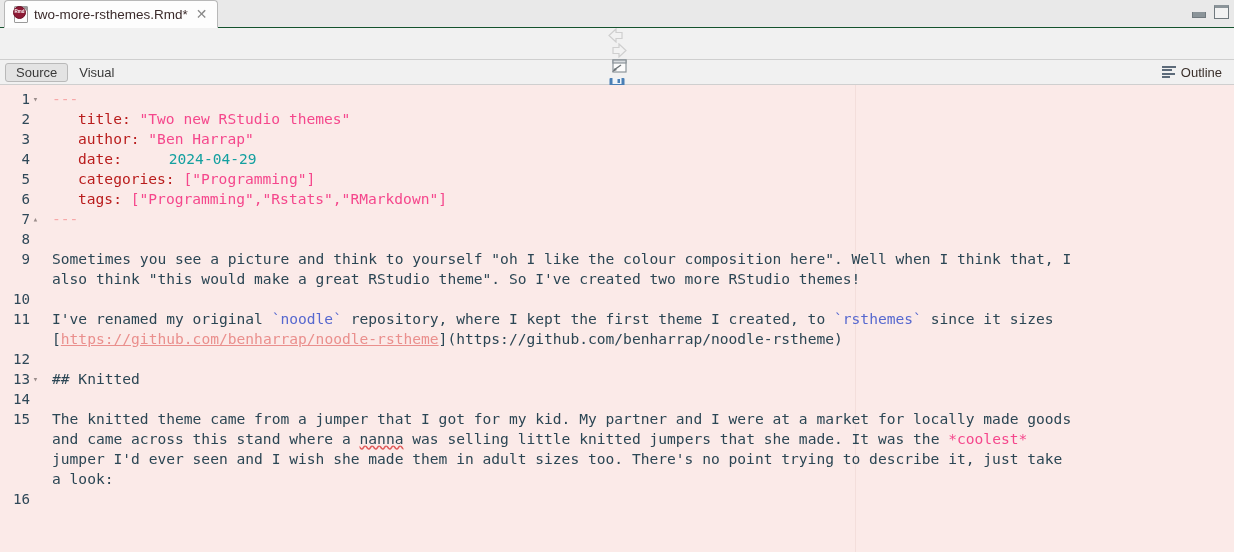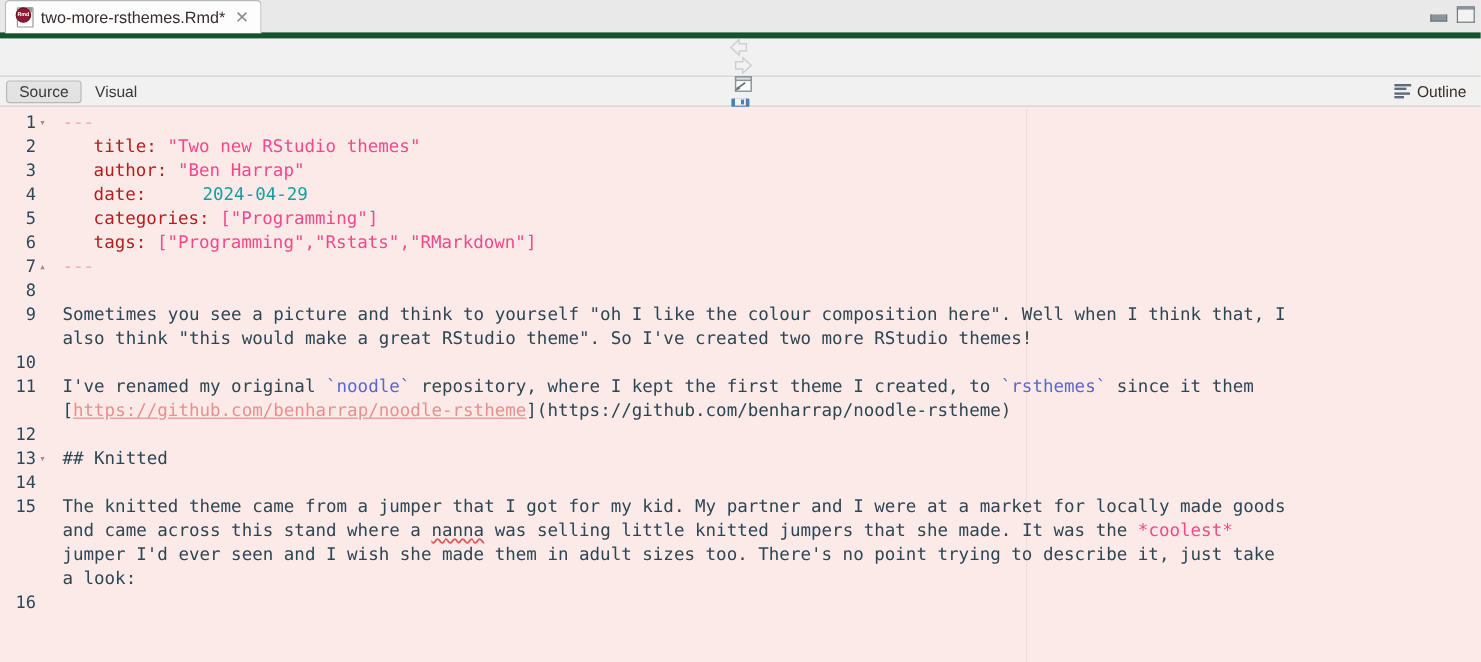--- a/index.html
+++ b/index.html
@@ -7,21 +7,21 @@
     width:1234px;height:552px;overflow:hidden;
     background:#f7eceb;
     font-family:"Liberation Sans", sans-serif;
     -webkit-font-smoothing:antialiased;
   }
   .app{position:relative;width:1234px;height:552px;overflow:hidden;background:#fbefee;}
 
   
   .tabbar{
     position:relative;height:27px;background:#e9e9e9;
-    border-bottom:5px solid #14532d;
+    border-bottom:1px solid #14532d;
     display:flex;align-items:flex-end;
   }
   .doctab{
     height:26px;display:flex;align-items:center;gap:6px;
     padding:0 9px 0 8px;margin-left:4px;
     background:#fdfdfd;border:1px solid #b8b8b8;border-bottom:1px solid #fdfdfd;
     border-radius:4px 4px 0 0;position:relative;top:1px;
   }
   .rmd-icon{position:relative;width:15px;height:16px;flex:none;}
   .rmd-icon .page{
@@ -294,21 +294,21 @@
         <div class="row"><span class="gutter">2<span class="fold"></span></span><span class="code"><span class="yk">title:</span><span> </span><span class="ys">"Two new RStudio themes"</span></span></div>
         <div class="row"><span class="gutter">3<span class="fold"></span></span><span class="code"><span class="yk">author:</span><span> </span><span class="ys">"Ben Harrap"</span></span></div>
         <div class="row"><span class="gutter">4<span class="fold"></span></span><span class="code"><span class="yk">date:</span><span> </span><span class="yn">2024-04-29</span></span></div>
         <div class="row"><span class="gutter">5<span class="fold"></span></span><span class="code"><span class="yk">categories:</span><span> </span><span class="ys">[</span><span class="ys">"Programming"</span><span class="ys">]</span></span></div>
         <div class="row"><span class="gutter">6<span class="fold"></span></span><span class="code"><span class="yk">tags:</span><span> </span><span class="ys">["Programming","Rstats","RMarkdown"]</span></span></div>
         <div class="row"><span class="gutter">7<span class="fold">▴</span></span><span class="code"><span class="yd">---</span></span></div>
         <div class="row"><span class="gutter">8<span class="fold"></span></span><span class="code"></span></div>
         <div class="row"><span class="gutter">9<span class="fold"></span></span><span class="code"><span>Sometimes you see a picture and think to yourself "oh I like the colour composition here". Well when I think that, I</span></span></div>
         <div class="row"><span class="gutter"><span class="fold"></span></span><span class="code"><span>also think "this would make a great RStudio theme". So I've created two more RStudio themes!</span></span></div>
         <div class="row"><span class="gutter">10<span class="fold"></span></span><span class="code"></span></div>
-        <div class="row"><span class="gutter">11<span class="fold"></span></span><span class="code"><span>I've renamed my original </span><span class="inline-code">`noodle`</span><span> repository, where I kept the first theme I created, to </span><span class="inline-code">`rsthemes`</span><span> since it them</span></span></div>
+        <div class="row"><span class="gutter">11<span class="fold"></span></span><span class="code"><span>I've renamed my original </span><span class="inline-code">`noodle`</span><span> repository, where I kept the first theme I created, to </span><span class="inline-code">`rsthemes`</span><span> since it sizes</span></span></div>
         <div class="row"><span class="gutter"><span class="fold"></span></span><span class="code"><span>[</span><span class="md-link">https://github.com/benharrap/noodle-rstheme</span><span>](</span><span>https://github.com/benharrap/noodle-rstheme</span><span>)</span></span></div>
         <div class="row"><span class="gutter">12<span class="fold"></span></span><span class="code"></span></div>
         <div class="row"><span class="gutter">13<span class="fold">▾</span></span><span class="code"><span>## Knitted</span></span></div>
         <div class="row"><span class="gutter">14<span class="fold"></span></span><span class="code"></span></div>
         <div class="row"><span class="gutter">15<span class="fold"></span></span><span class="code"><span>The knitted theme came from a jumper that I got for my kid. My partner and I were at a market for locally made goods</span></span></div>
         <div class="row"><span class="gutter"><span class="fold"></span></span><span class="code"><span>and came across this stand where a </span><span class="spell">nanna</span><span> was selling little knitted jumpers that she made. It was the </span><span class="md-em">*coolest*</span></span></div>
         <div class="row"><span class="gutter"><span class="fold"></span></span><span class="code"><span>jumper I'd ever seen and I wish she made them in adult sizes too. There's no point trying to describe it, just take</span></span></div>
         <div class="row"><span class="gutter"><span class="fold"></span></span><span class="code"><span>a look:</span></span></div>
         <div class="row"><span class="gutter">16<span class="fold"></span></span><span class="code"></span></div>
       </div>

